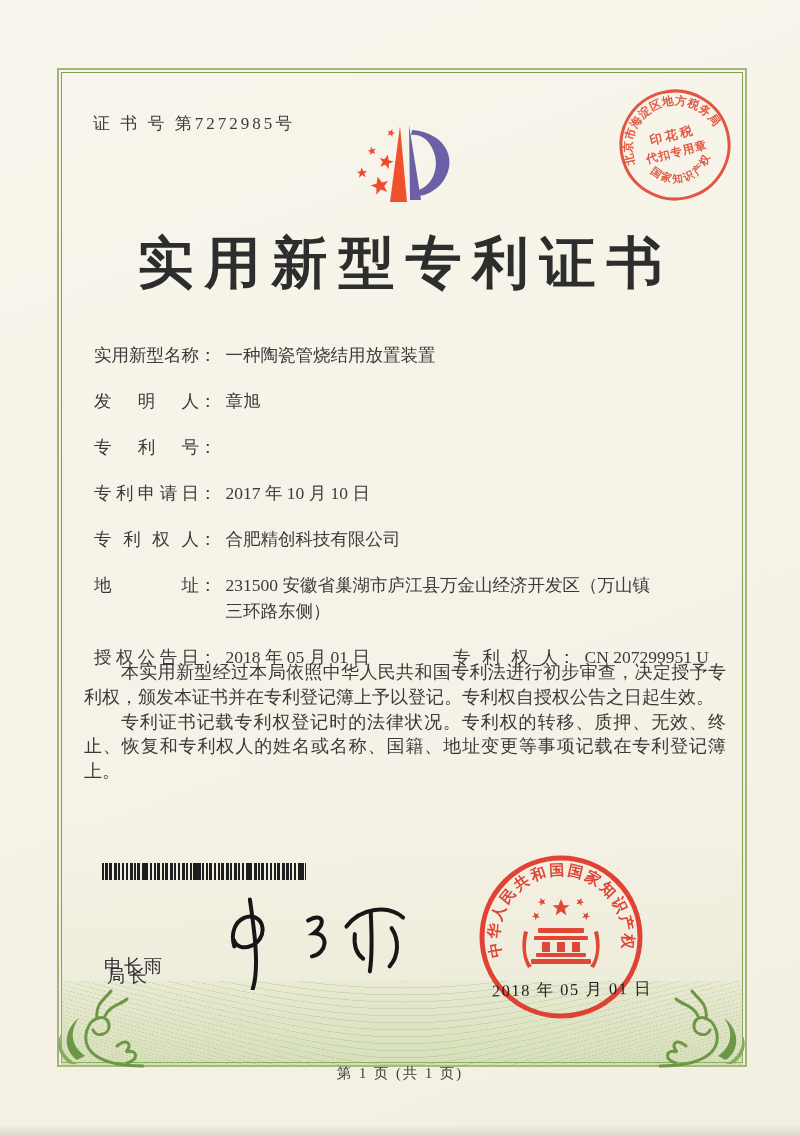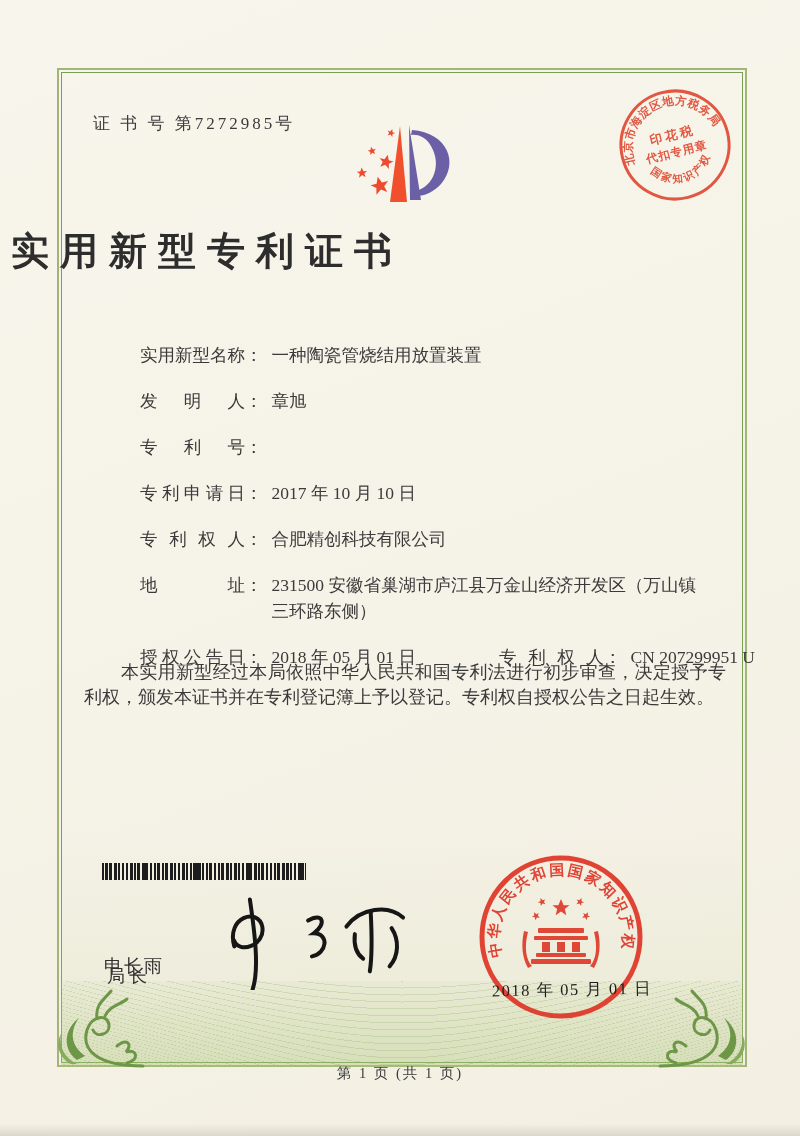--- a/index.html
+++ b/index.html
@@ -41,25 +41,25 @@
   .cert-number {
     position:absolute; left:93px; top:112px;
     font-size:17px; letter-spacing:3px; color:#3b3b3b;
   }
   .logo { position:absolute; left:328px; top:120px; width:150px; height:108px; }
   .tax-stamp {
     position:absolute; left:616px; top:86px; width:118px; height:118px;
     transform:rotate(-14deg); opacity:.92; z-index:4;
   }
   .title {
-    position:absolute; left:0; right:0; top:226px; text-align:left;
-    font-size:38px; font-weight:700; letter-spacing:11px; color:#2d2d2d;
+    position:absolute; left:0; right:0; top:226px; text-align:center;
+    font-size:56px; font-weight:700; letter-spacing:11px; color:#2d2d2d;
     text-indent:11px;
   }
-  .fields { position:absolute; left:94px; top:342px; width:636px; font-size:17.5px; color:#3a3a3a;margin-left:46px; }
+  .fields { position:absolute; left:94px; top:342px; width:636px; font-size:17.5px; color:#3a3a3a; }
   .field-row { line-height:26px; margin-bottom:20px; display:flex; }
   .flabel {
     display:inline-block; width:105px; text-align:justify; text-align-last:justify;
     flex:0 0 105px;
   }
   .fcolon { flex:0 0 auto; }
   .fvalue { margin-left:9px; }
   .addr-l2 { display:block; }
   .grant-row { display:flex; }
   .grant-group { display:flex;align-items:center; }
@@ -194,20 +194,21 @@
       <span class="grant-group">
         <span class="flabel">专利权人</span>
           <span class="fcolon">：</span>
         <span class="fvalue">CN 207299951 U</span>
       </span>
     </div>
   </div>
 
   <div class="paragraphs">
     <p>本实用新型经过本局依照中华人民共和国专利法进行初步审查，决定授予专利权，颁发本证书并在专利登记簿上予以登记。专利权自授权公告之日起生效。</p>
+    <p>专利证书记载专利权登记时的法律状况。专利权的转移、质押、无效、终止、恢复和专利权人的姓名或名称、国籍、地址变更等事项记载在专利登记簿上。</p>
   </div>
 
   <div class="barcode"></div>
 
   <div class="sig-title">局长</div>
   <div class="sig-name">申长雨</div>
   <svg class="sig-script" viewBox="0 0 215 104">
     <g stroke="#161616" fill="none" stroke-width="4" stroke-linecap="round" transform="rotate(-3 107 52)">
       <path d="M22,56 C15,26 48,18 51,38 C53,57 26,64 22,50"></path>
       <path d="M40,10 C43,42 46,80 38,100"></path>

